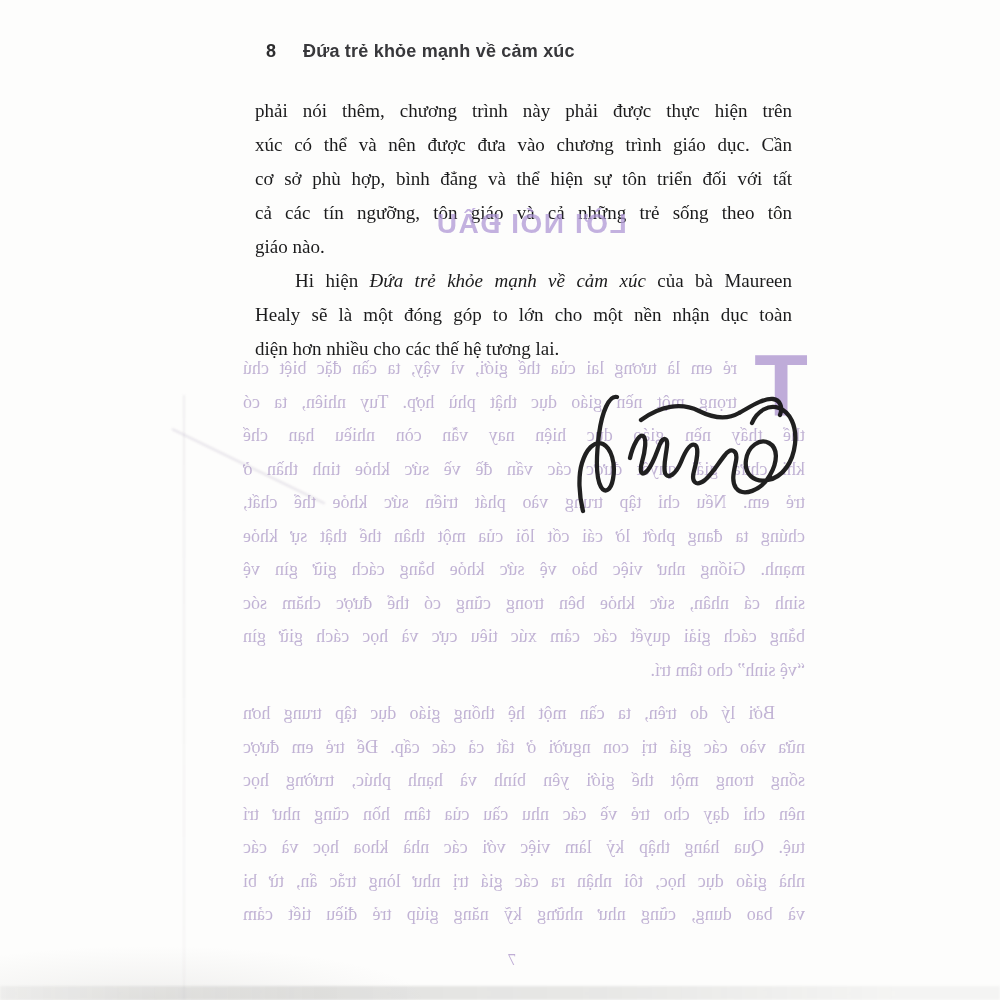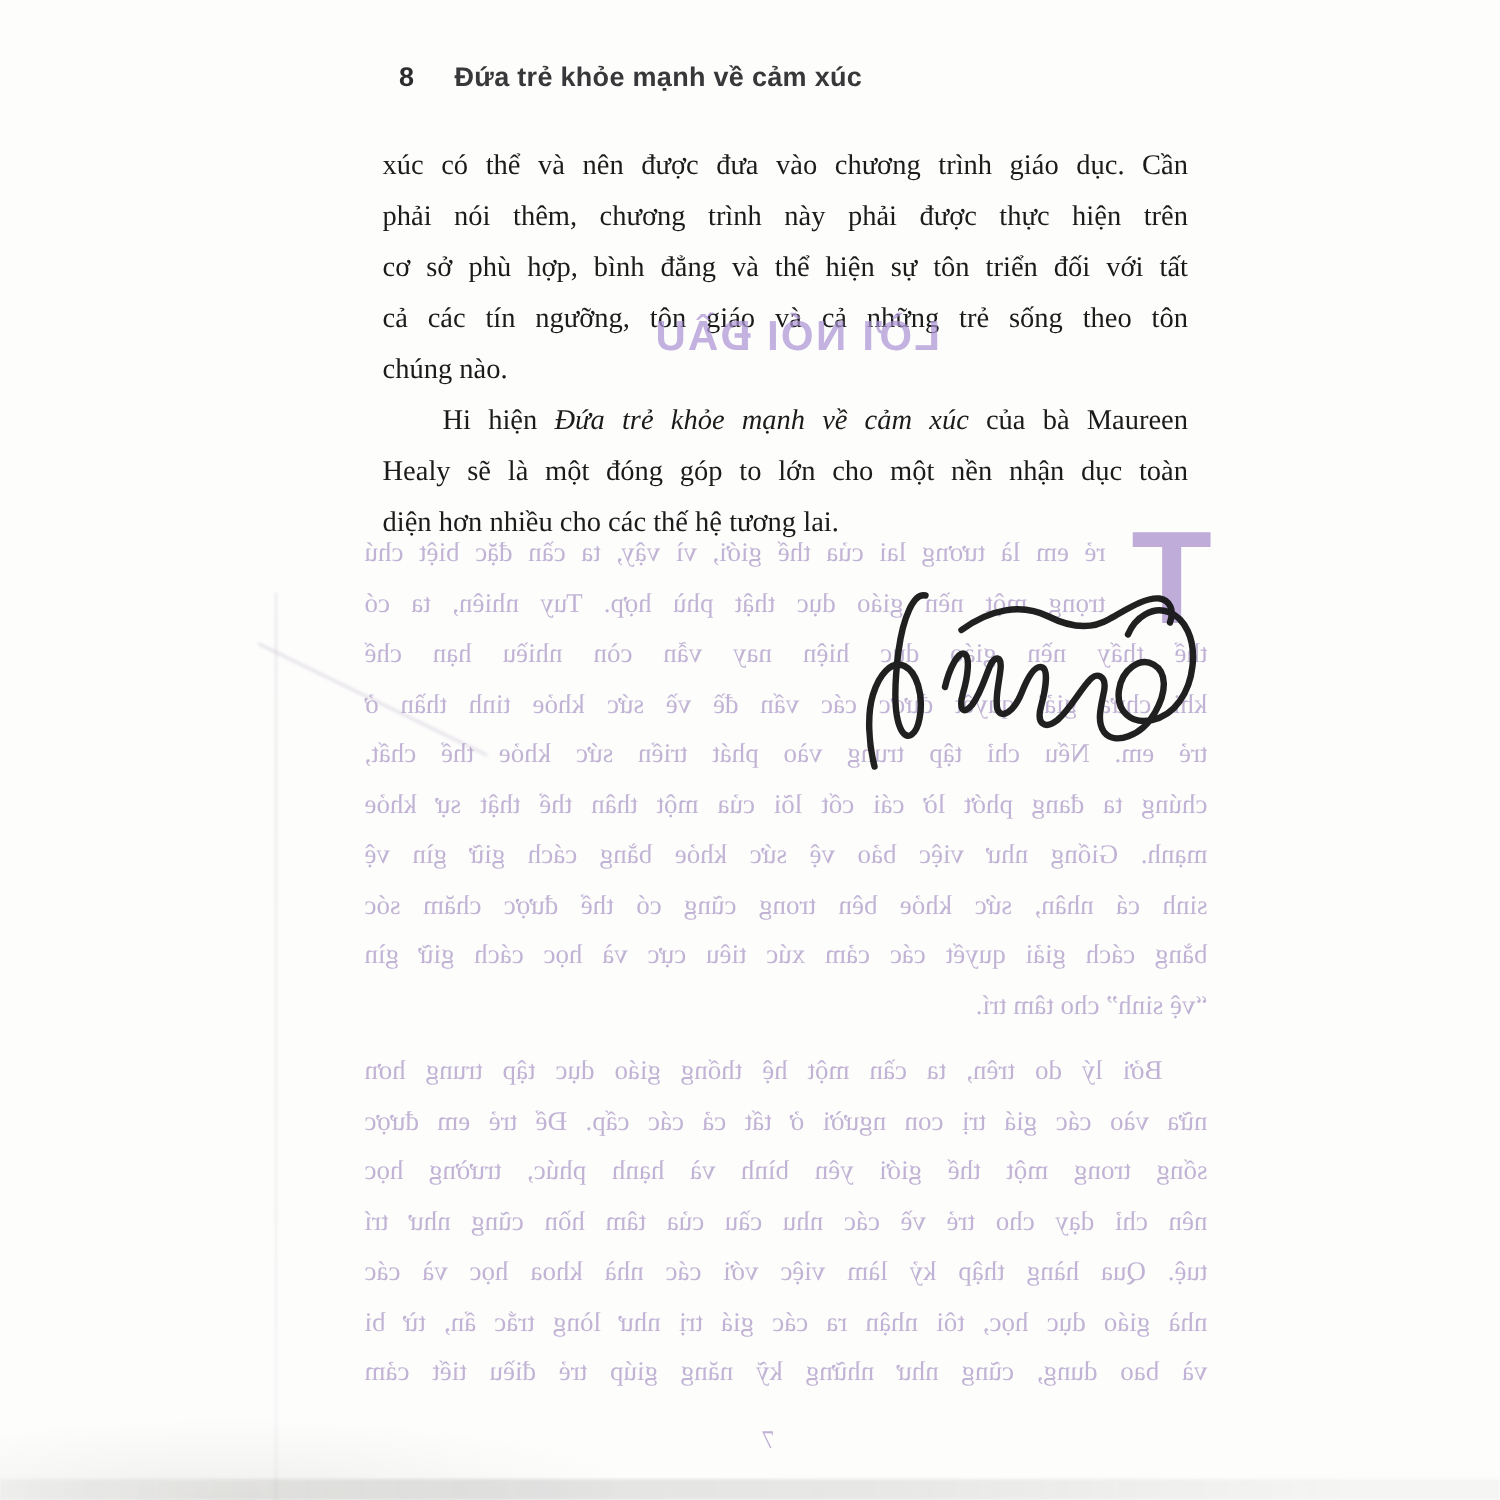--- a/index.html
+++ b/index.html
@@ -117,25 +117,25 @@
 <body>
 
 <div class="photo">
 
   <div class="runhead">
     <span class="pagenum">8</span>
     <span class="title">Đứa trẻ khỏe mạnh về cảm xúc</span>
   </div>
 
   <div class="bodytext">
+    <div class="bline">phải nói thêm, chương trình này phải được thực hiện trên</div>
     <div class="bline">xúc có thể và nên được đưa vào chương trình giáo dục. Cần</div>
-    <div class="bline">phải nói thêm, chương trình này phải được thực hiện trên</div>
     <div class="bline">cơ sở phù hợp, bình đẳng và thể hiện sự tôn triển đối với tất</div>
     <div class="bline">cả các tín ngưỡng, tôn giáo và cả những trẻ sống theo tôn</div>
-    <div class="bline lastline">chúng nào.</div>
+    <div class="bline lastline">giáo nào.</div>
     <div class="bline firstline">
       <span>Hi hiện </span><span class="ital">Đứa trẻ khỏe mạnh về cảm xúc</span><span> của bà Maureen</span>
     </div>
     <div class="bline">Healy sẽ là một đóng góp to lớn cho một nền nhận dục toàn</div>
     <div class="bline lastline">diện hơn nhiều cho các thế hệ tương lai.</div>
   </div>
 
   <div class="bleed-heading">LỜI NÓI ĐẦU</div>
 
   <div class="bleed">

